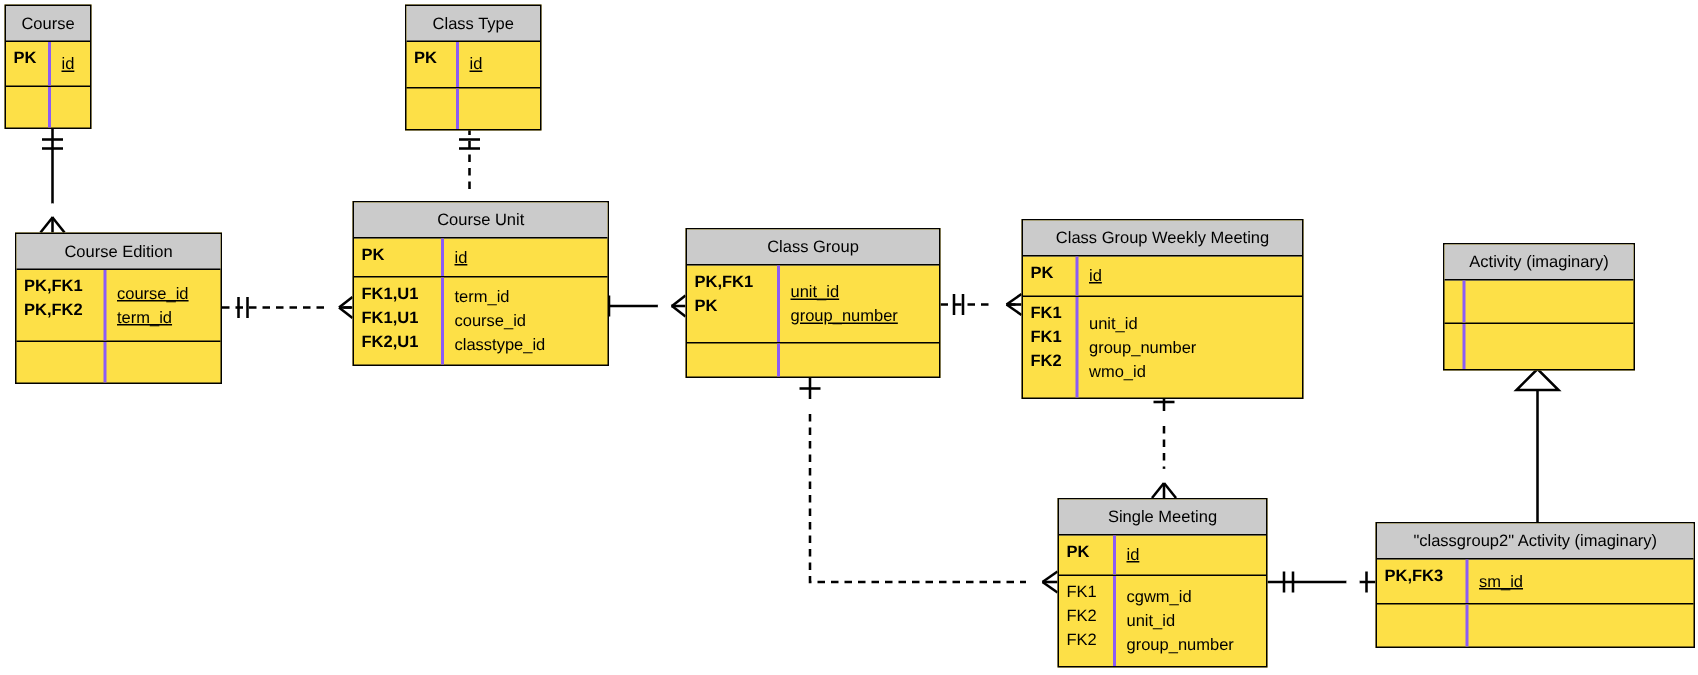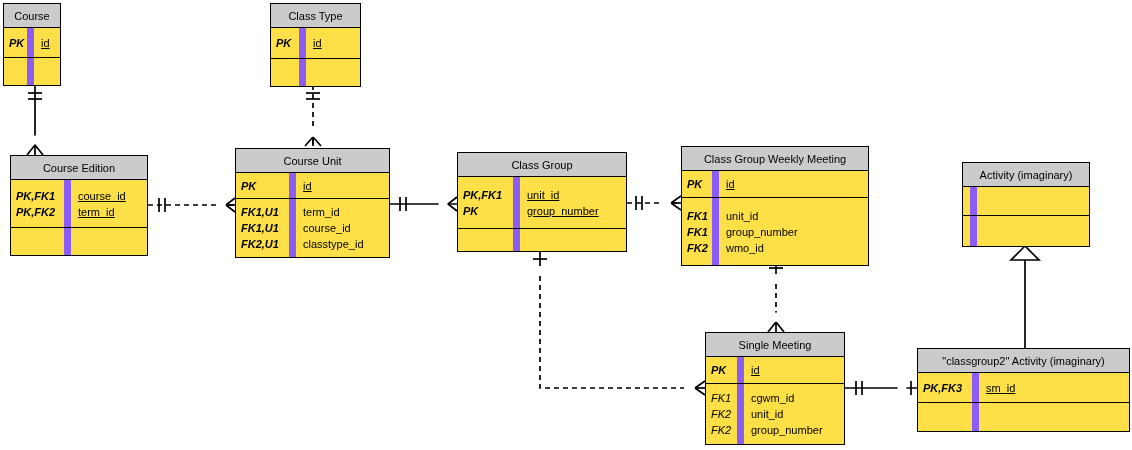--- a/index.html
+++ b/index.html
@@ -5,23 +5,23 @@
   html,body{margin:0;padding:0;background:#fff;}
   .canvas{position:relative;width:1132px;height:450px;background:#ffffff;overflow:hidden;
           font-family:"Liberation Sans",sans-serif;color:#000;}
   .wires{position:absolute;left:0;top:0;width:1132px;height:450px;}
   .entity{position:absolute;border:1px solid #000;background:#fde047;display:flex;flex-direction:column;
           box-sizing:border-box;font-size:11px;}
   .entity-header{background:#cbcbcb;border-bottom:1px solid #000;display:flex;align-items:center;
           justify-content:center;height:23px;flex:0 0 auto;white-space:nowrap;overflow:hidden;}
   .entity-section{display:flex;border-bottom:1px solid #000;box-sizing:border-box;flex:0 0 auto;}
   .entity-section:last-child{border-bottom:0;}
-  .col-key{flex:0 0 var(--kw,40px);width:var(--kw,40px);border-right:7px solid #8b5cf6;
+  .col-key{flex:0 0 var(--kw,40px);width:var(--kw,40px);border-right:2px solid #8b5cf6;
           padding:3px 2px 3px 5px;font-weight:bold;display:flex;flex-direction:column;
-          justify-content:center;line-height:16px;box-sizing:border-box;white-space:nowrap;overflow:hidden;font-style:italic;}
+          line-height:16px;box-sizing:border-box;white-space:nowrap;overflow:hidden;}
   .col-name{flex:1 1 auto;padding:3px 3px 3px 7px;font-weight:normal;display:flex;flex-direction:column;
           justify-content:center;line-height:16px;box-sizing:border-box;white-space:nowrap;overflow:hidden;}
   .entity-section.normal .col-key,.entity-section.normal .col-name{font-weight:normal;}
   .u{text-decoration:underline;}
   svg line,svg path,svg polyline{stroke:#000;fill:none;}
 </style>
 </head>
 <body>
 
 <div class="canvas">
@@ -161,21 +161,21 @@
           <div class="u">course_id</div>
           <div class="u">term_id</div>
         </div>
       </div>
       <div class="entity-section" style="height: 27px;">
         <div class="col-key"></div>
         <div class="col-name"></div>
       </div>
     </div>
 
-  <div class="entity" style="left:235px;top:148px;width:155px;--kw:60px">
+  <div class="entity" style="left:235px;top:134px;width:171px;--kw:60px">
     <div class="entity-header">
       <span>Course Unit</span>
     </div>
   <div class="entity-section" style="height: 26px;">
         <div class="col-key">
           <div>PK</div>
         </div>
         <div class="col-name">
           <div class="u">id</div>
         </div>

